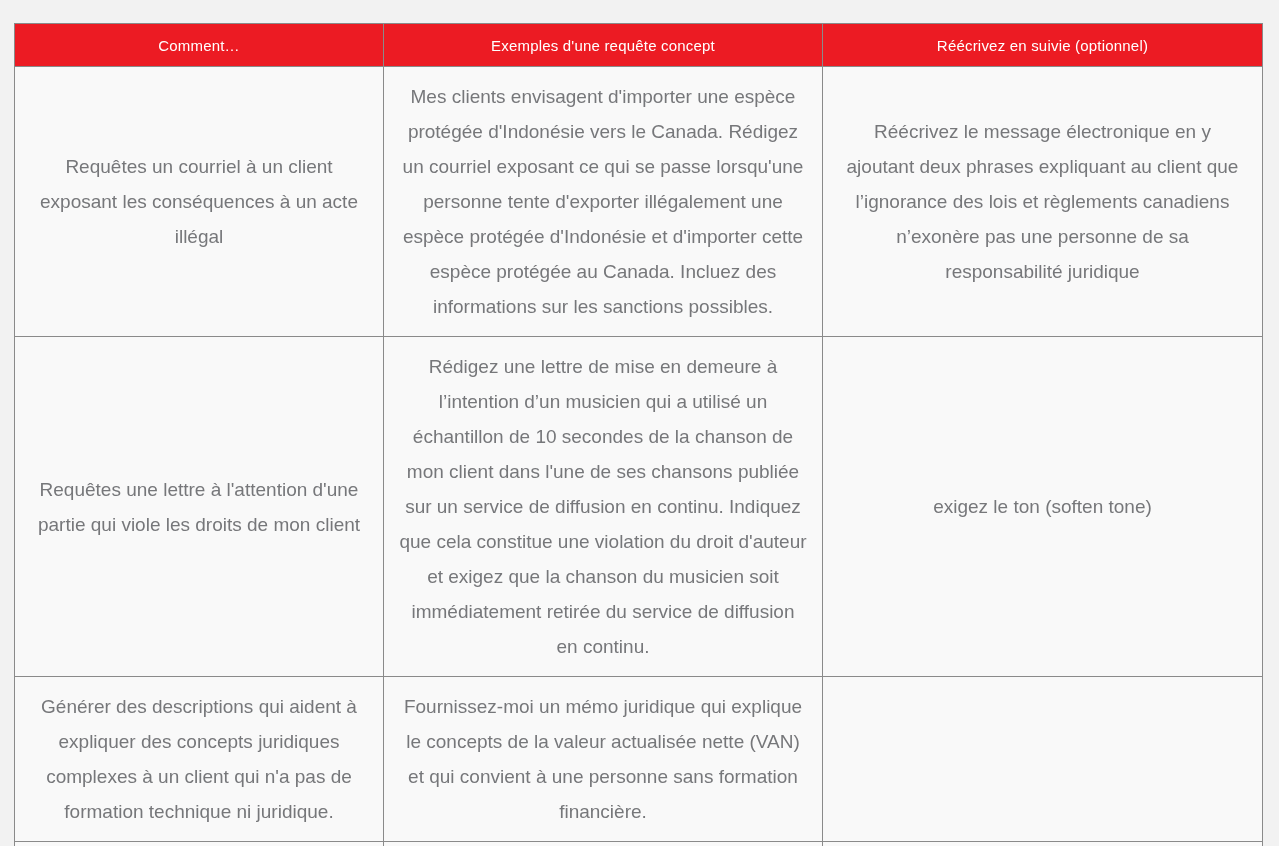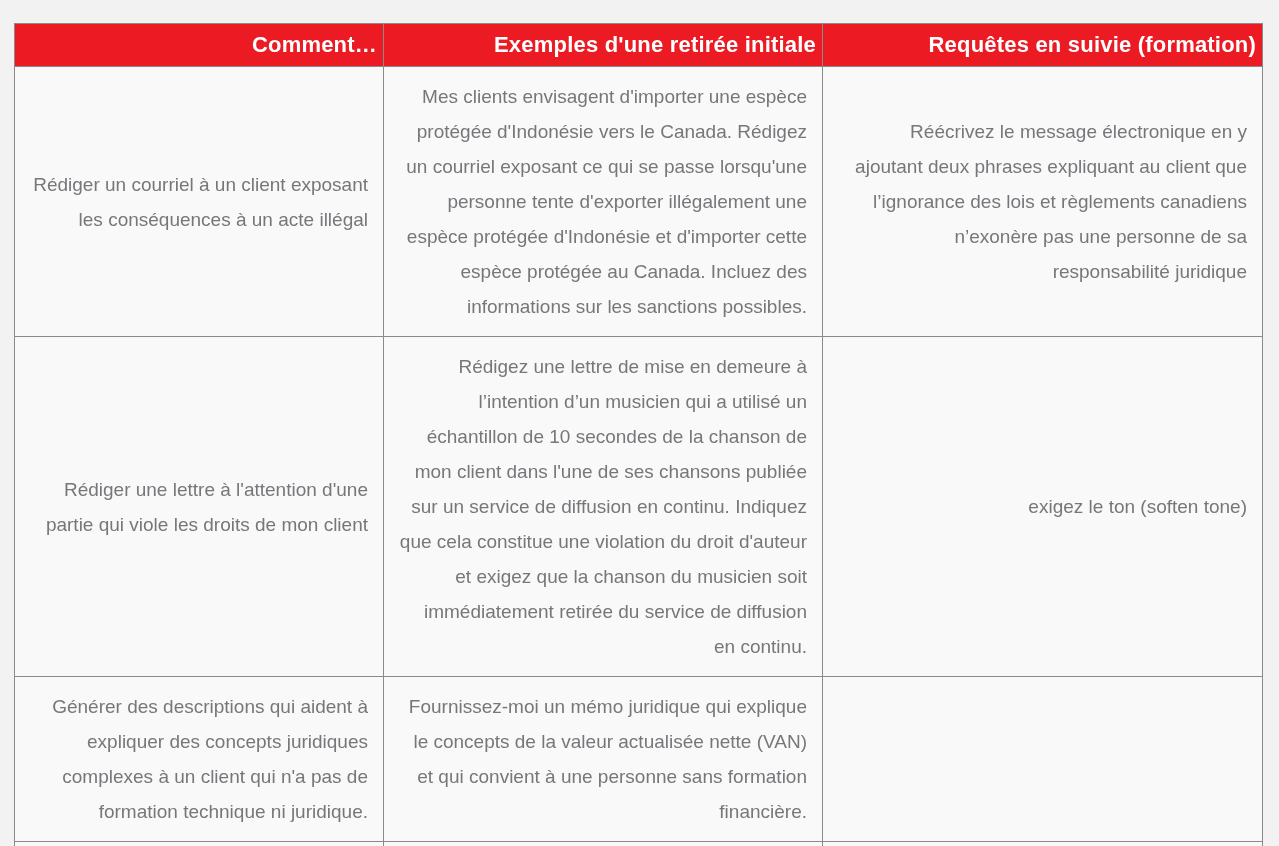--- a/index.html
+++ b/index.html
@@ -21,69 +21,69 @@
     table-layout: fixed;
     width: 1248px;
     background: #f9f9f9;
   }
   col.c1 { width: 369px; }
   col.c2 { width: 439px; }
   col.c3 { width: 440px; }
   th {
     background: #ec1b23;
     color: #ffffff;
-    font-weight: bold;
-    font-size: 22px;
-    text-align: right;
+    font-weight: normal;
+    font-size: 15px;
+    text-align: center;
     height: 43px;
     border: 1px solid #8a8a8a;
     padding: 0 6px;
     letter-spacing: 0.2px;
   }
   td {
     border: 1px solid #8a8a8a;
     vertical-align: middle;
     padding: 12px 15px;
     font-size: 19px;
     line-height: 35px;
     color: #76777a;
     font-weight: 300;
-    text-align: right;
+    text-align: center;
     word-wrap: break-word;
   }
   tr.r0 { height: 263px; }
   tr.r1 { height: 338px; }
   tr.r2 { height: 165px; }
   tr.r3 { height: 60px; }
 </style>
 </head>
 <body>
 
 <div class="table-wrap">
   <table>
     <colgroup>
       <col class="c1">
       <col class="c2">
       <col class="c3">
     </colgroup>
     <thead>
       <tr>
         <th>Comment…</th>
-        <th>Exemples d'une retirée initiale</th>
-        <th>Requêtes en suivie (formation)</th>
+        <th>Exemples d'une requête concept</th>
+        <th>Réécrivez en suivie (optionnel)</th>
       </tr>
     </thead>
     <tbody>
       <tr class="r0">
-        <td>Rédiger un courriel à un client exposant les conséquences à un acte illégal</td>
+        <td>Requêtes un courriel à un client exposant les conséquences à un acte illégal</td>
         <td>Mes clients envisagent d'importer une espèce protégée d'Indonésie vers le Canada. Rédigez un courriel exposant ce qui se passe lorsqu'une personne tente d'exporter illégalement une espèce protégée d'Indonésie et d'importer cette espèce protégée au Canada. Incluez des informations sur les sanctions possibles.</td>
         <td>Réécrivez le message électronique en y ajoutant deux phrases expliquant au client que l’ignorance des lois et règlements canadiens n’exonère pas une personne de sa responsabilité juridique</td>
       </tr>
       <tr class="r1">
-        <td>Rédiger une lettre à l'attention d'une partie qui viole les droits de mon client</td>
+        <td>Requêtes une lettre à l'attention d'une partie qui viole les droits de mon client</td>
         <td>Rédigez une lettre de mise en demeure à l’intention d’un musicien qui a utilisé un échantillon de 10 secondes de la chanson de mon client dans l'une de ses chansons publiée sur un service de diffusion en continu. Indiquez que cela constitue une violation du droit d'auteur et exigez que la chanson du musicien soit immédiatement retirée du service de diffusion en continu.</td>
         <td>exigez le ton (soften tone)</td>
       </tr>
       <tr class="r2">
         <td>Générer des descriptions qui aident à expliquer des concepts juridiques complexes à un client qui n'a pas de formation technique ni juridique.</td>
         <td>Fournissez-moi un mémo juridique qui explique le concepts de la valeur actualisée nette (VAN) et qui convient à une personne sans formation financière.</td>
         <td></td>
       </tr>
       <tr class="r3">
         <td></td>

